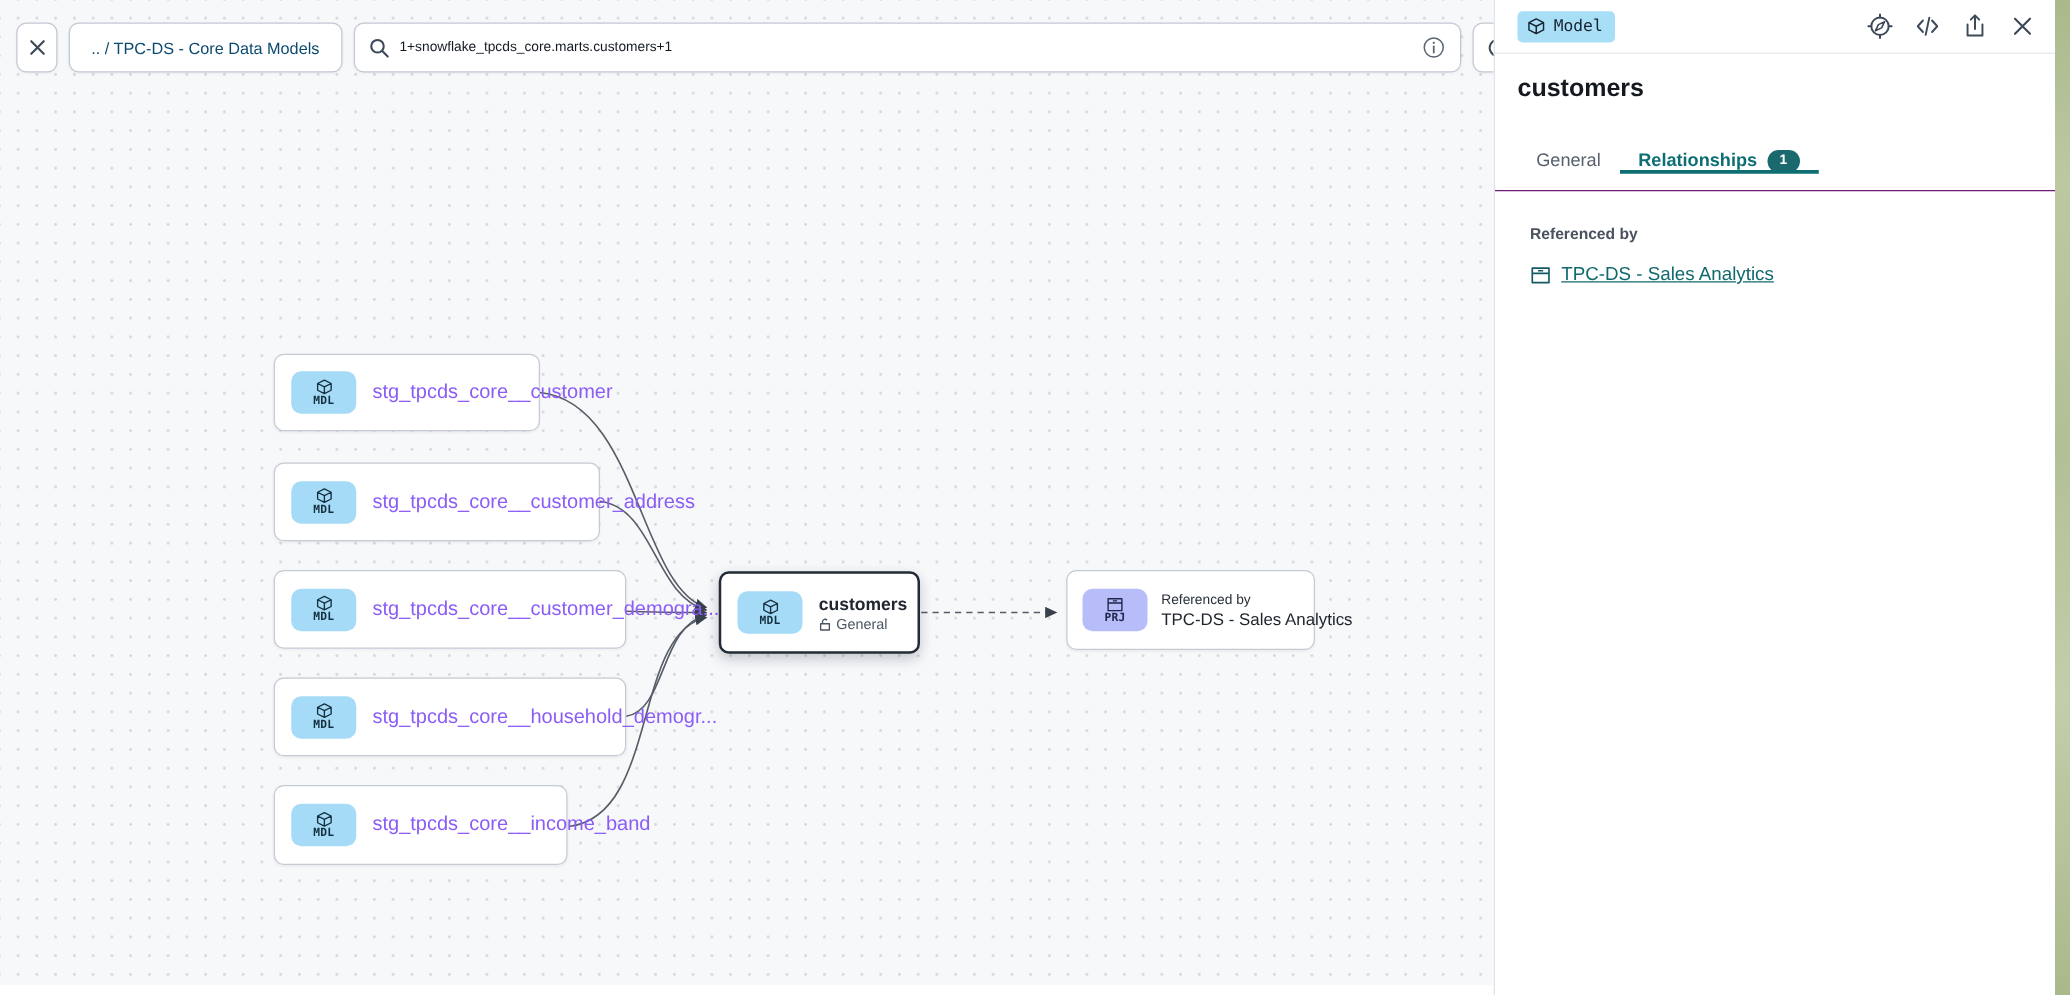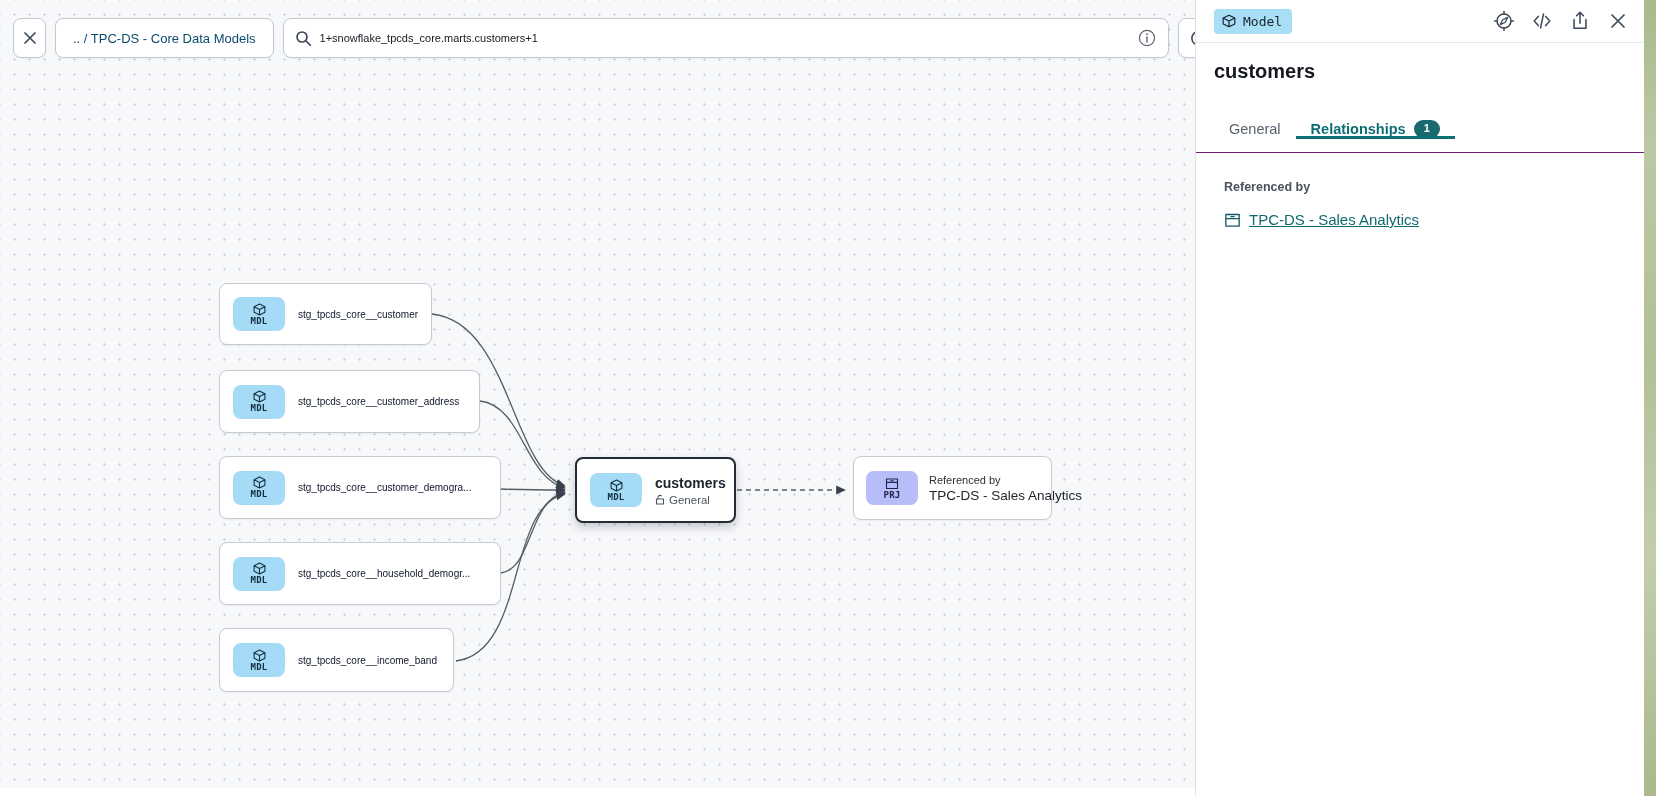--- a/index.html
+++ b/index.html
@@ -25,21 +25,21 @@
   .search-wrap svg { flex:0 0 auto; }
   .search-input { flex:1 1 auto; border:none; outline:none; background:transparent;
     font-family:"Liberation Sans", sans-serif; font-size:11px; color:#141a22; margin-left:8px; }
   .refresh-btn { width:41px; }
   .icon-stroke { stroke:#3e4a59; stroke-width:1.7; fill:none; stroke-linecap:round; stroke-linejoin:round; }
 
   
   .node { position:absolute; background:#fff; border:1px solid #c5cad3; border-radius:8px;
     display:flex; align-items:center; padding-left:13px; gap:13px;
     box-shadow:0 1px 2px rgba(16,24,40,.05); cursor:pointer; }
-  .node-label { font-size:10px; color:#0f172a; white-space:nowrap; }
+  .node-label { font-size:16px; color:#8b5cf6; white-space:nowrap; }
   .node-icon { width:52px; height:34px; border-radius:8px; flex:0 0 auto;
     display:flex; flex-direction:column; align-items:center; justify-content:center; gap:1px; }
   .node-icon .glyph { display:block; }
   .node-icon .tag { font-family:"DejaVu Sans Mono", monospace; font-size:9px; font-weight:bold;
     letter-spacing:.2px; line-height:1; }
   .icon-mdl { background:#a5dbf7; } .icon-mdl .tag { color:#14303f; }
   .icon-prj { background:#b7bdf8; } .icon-prj .tag { color:#20264a; }
 
   .node-selected { border:2px solid #222b36; box-shadow:0 4px 10px rgba(16,24,40,.22); }
   .center-col { display:flex; flex-direction:column; gap:3px; }

